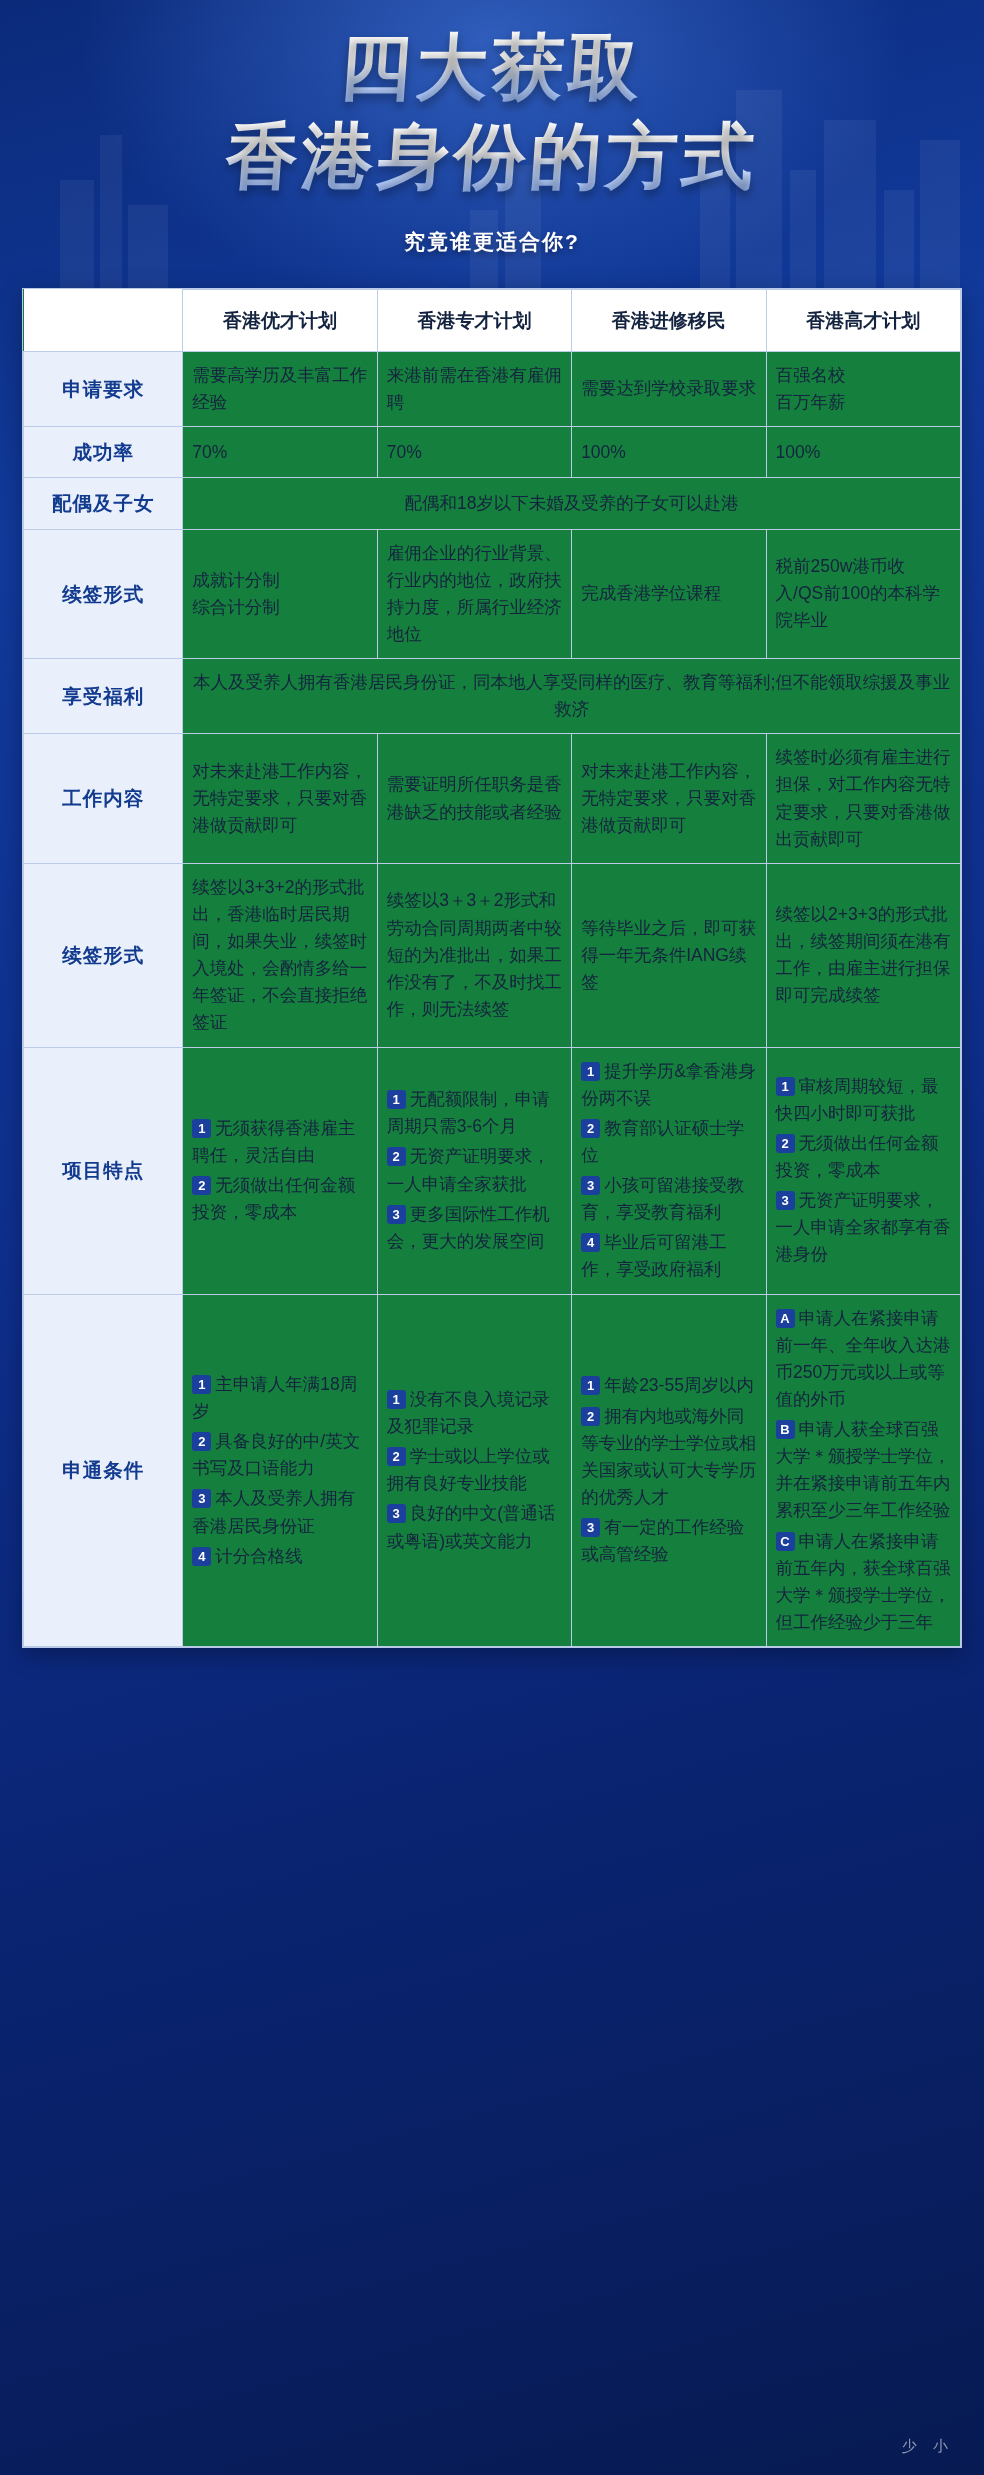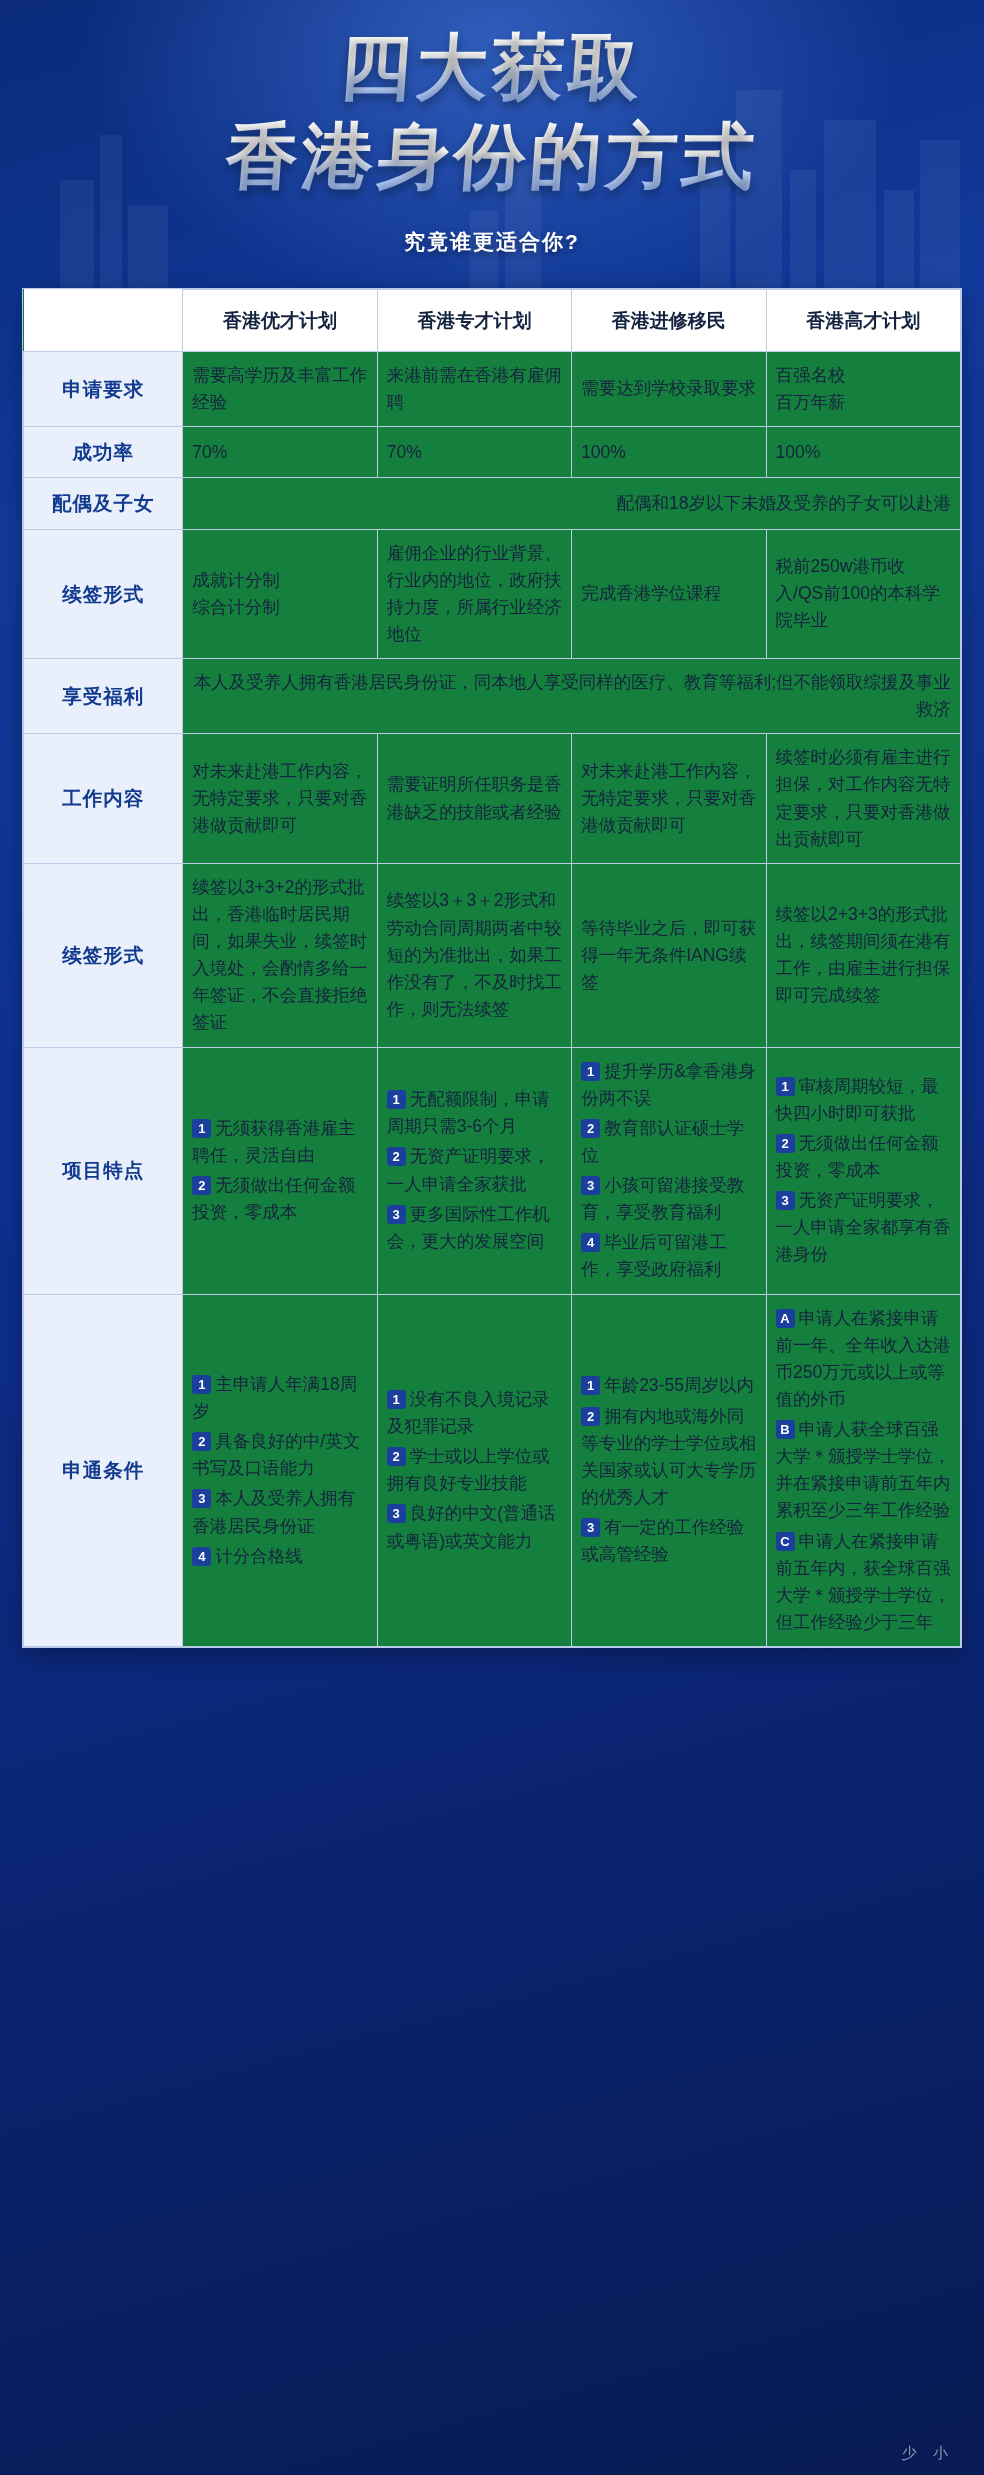--- a/index.html
+++ b/index.html
@@ -94,41 +94,41 @@
   td.rowhead {
     background: #e9f0fb;
     color: #123a8f;
     font-weight: bold;
     text-align: center;
     font-size: 19.5px;
     letter-spacing: 1px;
   }
   td.ctr { text-align: center; }
   td.cell { text-align: left; }
-  td.span { text-align: right; }
+  td.span { text-align: center; }
   .num {
     display: inline-block;
     width: 19px; height: 19px;
     line-height: 19px;
     text-align: center;
     background: #1b3f9c;
     color: #fff;
     font-size: 13px;
     border-radius: 3px;
     margin-right: 4px;
     vertical-align: 1px;
     font-weight: bold;
   }
   .num.letter { background: #1b3f9c; }
   .li { margin: 0 0 3px 0; }
   .li:last-child { margin-bottom: 0; }
   .footer-mark {
     position: absolute;
     right: 30px;
-    bottom: 12px;
+    bottom: 19px;
     color: rgba(255,255,255,0.55);
     font-size: 15px;
     letter-spacing: 6px;
     z-index: 4;
   }
 </style>
 </head>
 <body>
 
 <div class="glow"></div>

